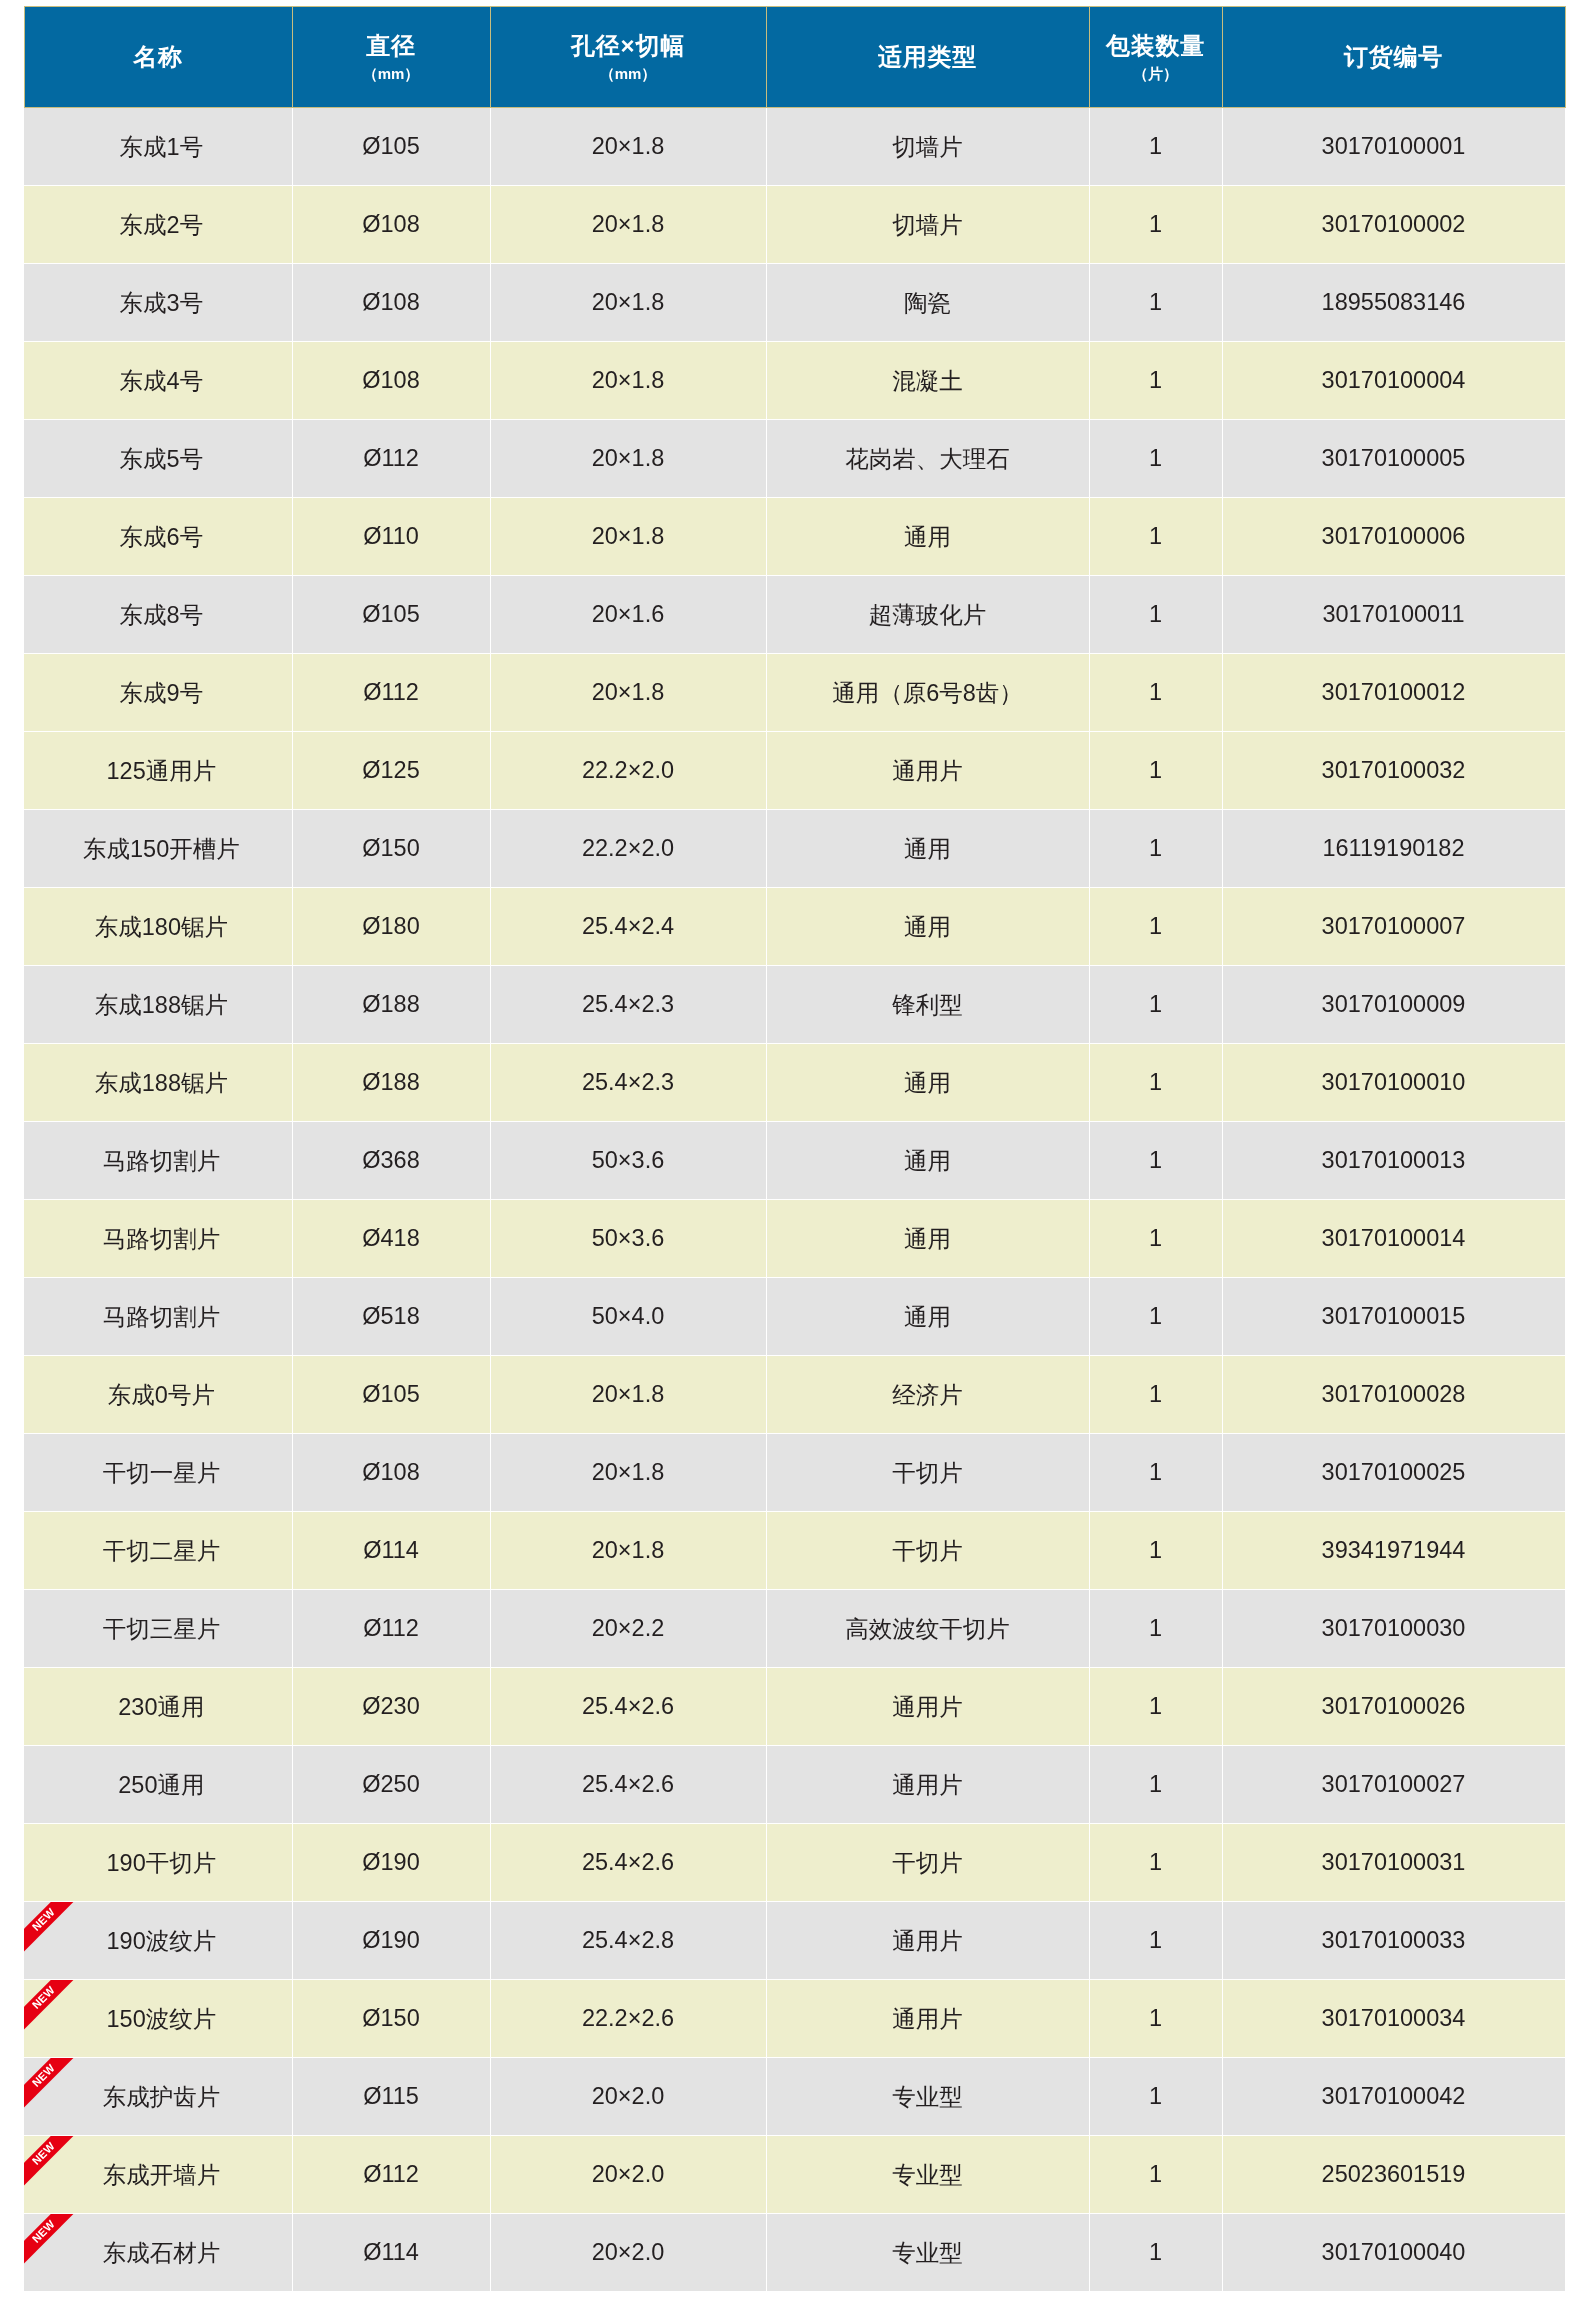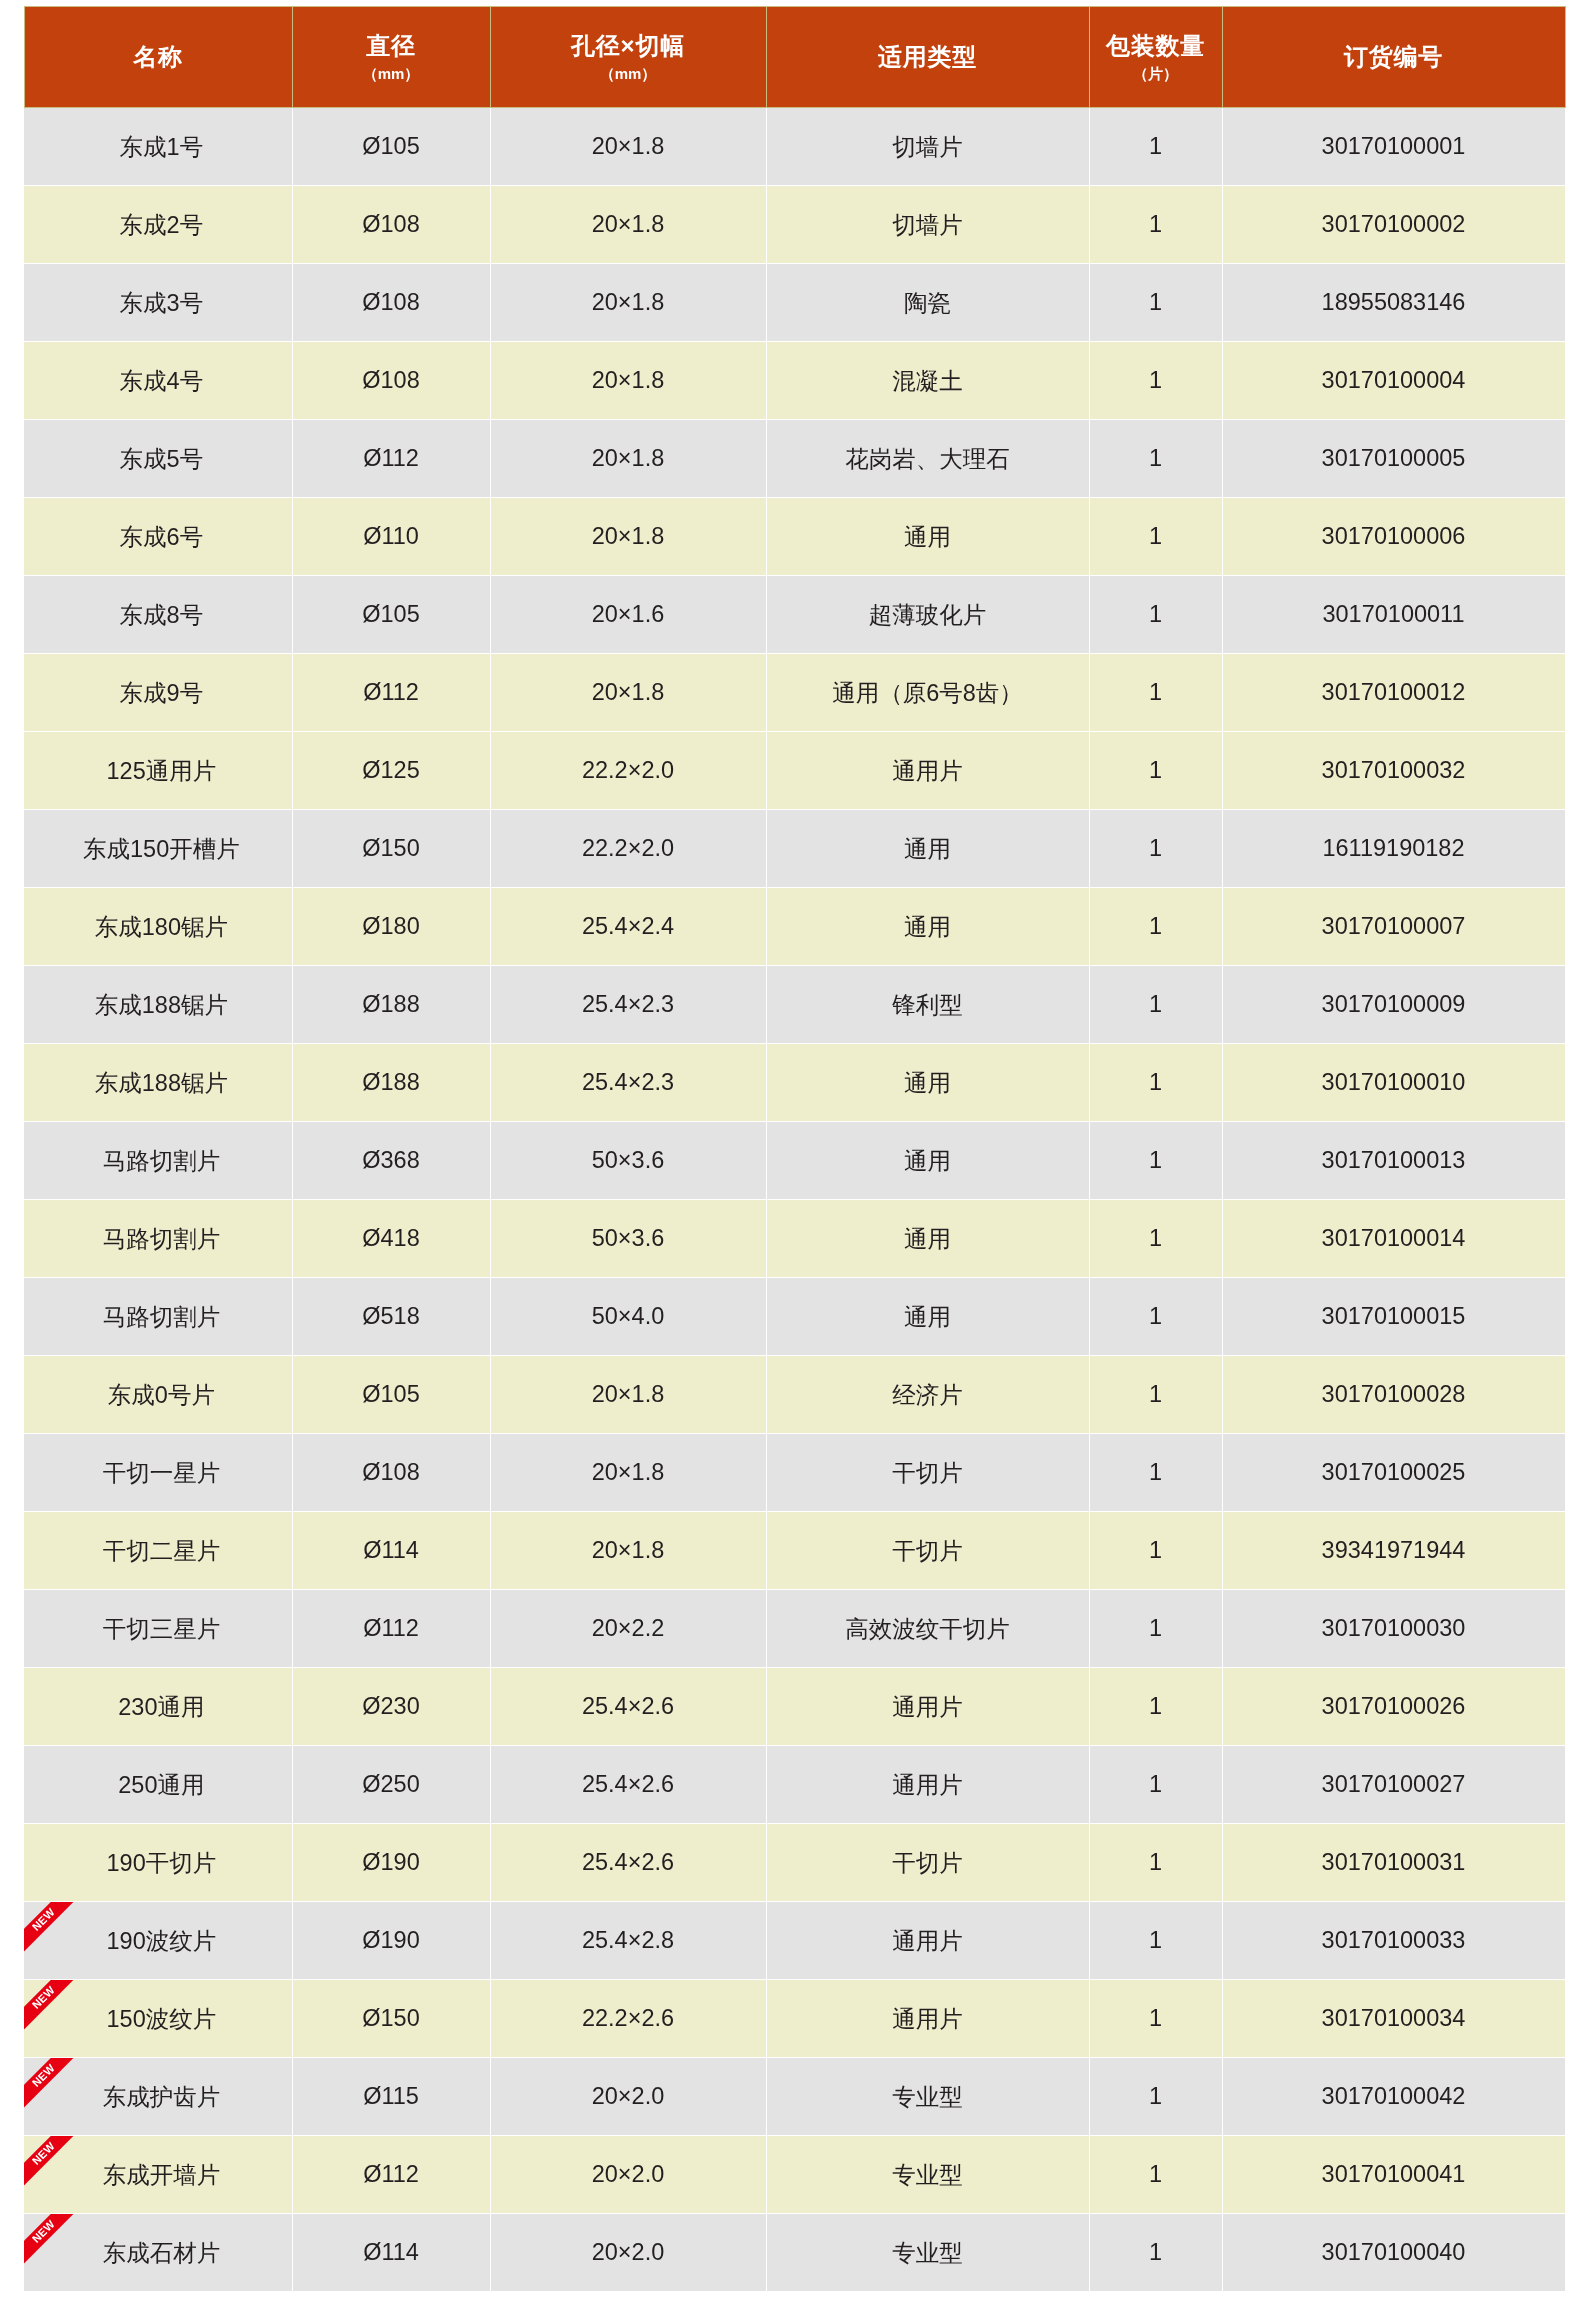--- a/index.html
+++ b/index.html
@@ -23,21 +23,21 @@
     table-layout: fixed;
   }
   table.spec-table col.c-name  { width: 268px; }
   table.spec-table col.c-dia   { width: 198px; }
   table.spec-table col.c-bore  { width: 276px; }
   table.spec-table col.c-type  { width: 323px; }
   table.spec-table col.c-qty   { width: 133px; }
   table.spec-table col.c-code  { width: 343px; }
 
   thead th {
-    background: #c2410c;
+    background: #0369a1;
     color: #ffffff;
     font-size: 24px;
     font-weight: bold;
     height: 100px;
     text-align: center;
     vertical-align: middle;
     border: 0.8px solid #c8bd7e;
     letter-spacing: 0.8px;
     padding: 0 13px;
   }
@@ -347,21 +347,21 @@
           <td><span>30170100042</span></td>
         </tr>
         <tr class="even">
           <td class="name-cell"><span class="new-flag">
               <span class="ribbon">NEW</span>
             </span><span>东成开墙片</span></td>
           <td><span>Ø112</span></td>
           <td><span>20×2.0</span></td>
           <td><span>专业型</span></td>
           <td><span>1</span></td>
-          <td><span>30170100041</span></td>
+          <td><span>25023601519</span></td>
         </tr>
         <tr class="odd">
           <td class="name-cell"><span class="new-flag">
               <span class="ribbon">NEW</span>
             </span><span>东成石材片</span></td>
           <td><span>Ø114</span></td>
           <td><span>20×2.0</span></td>
           <td><span>专业型</span></td>
           <td><span>1</span></td>
           <td><span>30170100040</span></td>

